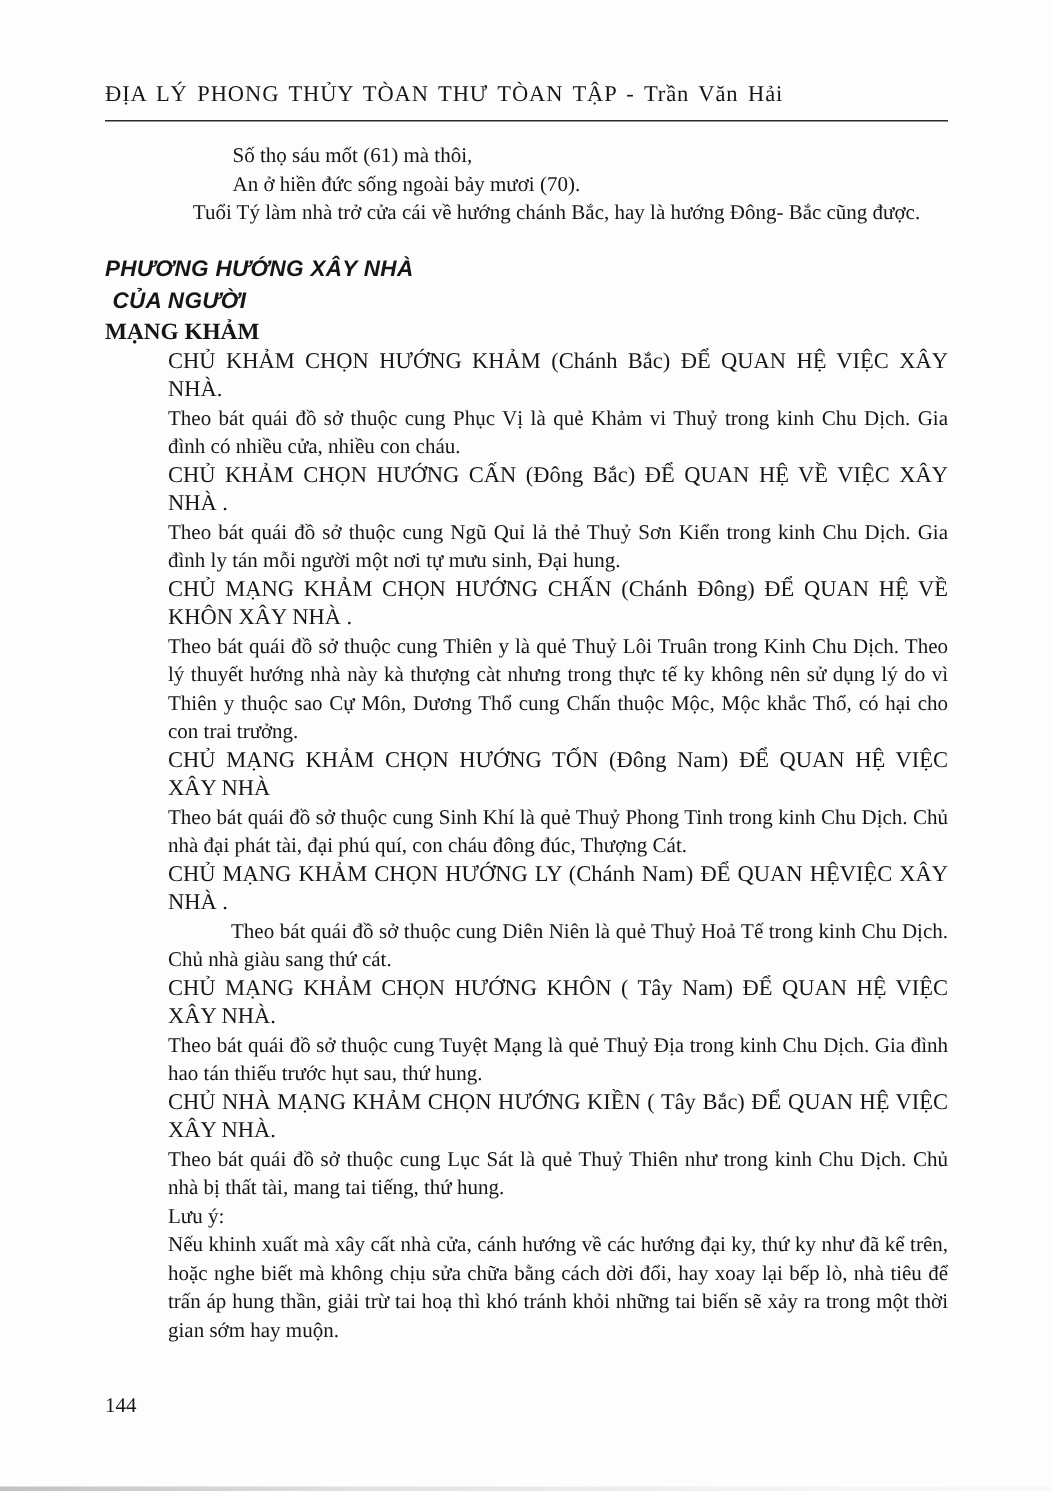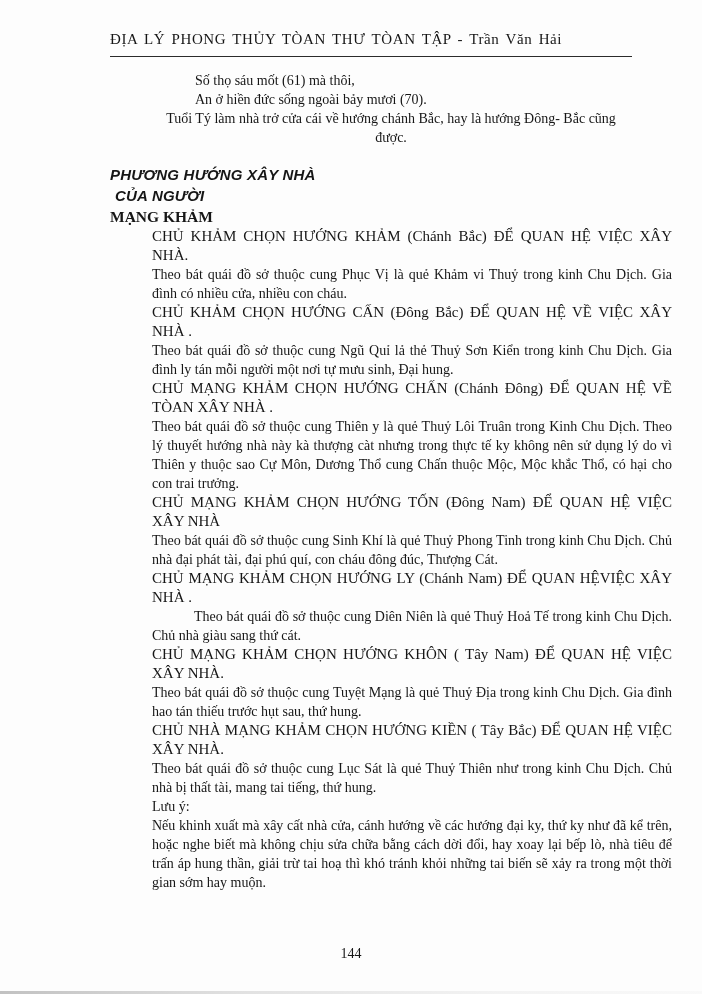--- a/index.html
+++ b/index.html
@@ -10,21 +10,22 @@
     width: 702px;
     height: 994px;
     background: #fdfdfd;
     overflow: hidden;
     color: #161616;
     font-family: "Liberation Serif", serif;
     box-sizing: border-box;
   }
 
   .page-inner {
-    padding: 30px 70px 0 110px;
+    padding: 30px 70px 0 70px;
+    margin-top: 24px;
   }
 
   
   .header-title {
     font-size: 15px;
     line-height: 18px;
     letter-spacing: 0.6px;
     word-spacing: 2px;
     white-space: nowrap;
   }
@@ -86,22 +87,21 @@
   .pline {
     text-align: justify;
   }
   .pline.first-indent { text-indent: 42px; }
 
   
   .footer {
     position: absolute;
     left: 70px;
     width: 562px;
-    bottom: 32px;
-    text-align: center;
+    bottom: 48px;
     font-size: 14px;
   }
 
   
   .scan-edge {
     position: absolute;
     left: 0; right: 0; bottom: 0;
     height: 3px;
     background: linear-gradient(to right, #a8a8a8, #d6d6d6 35%, #eeeeee 70%, #f7f7f7);
     opacity: 0.7;
@@ -140,21 +140,21 @@
       <div class="pline">Theo bát quái đồ sở thuộc cung Phục Vị là quẻ Khảm vi Thuỷ trong kinh Chu Dịch. Gia đình có nhiều cửa, nhiều con cháu.</div>
 
       <div class="h-block">
         <div class="hline">CHỦ KHẢM CHỌN HƯỚNG CẤN (Đông Bắc) ĐỂ QUAN HỆ VỀ VIỆC XÂY</div>
         <div class="hline hline-last">NHÀ .</div>
       </div>
       <div class="pline">Theo bát quái đồ sở thuộc cung Ngũ Quỉ lả thẻ Thuỷ Sơn Kiển trong kinh Chu Dịch. Gia đình ly tán mỗi người một nơi tự mưu sinh, Đại hung.</div>
 
       <div class="h-block">
         <div class="hline">CHỦ MẠNG KHẢM CHỌN HƯỚNG CHẤN (Chánh Đông) ĐỂ QUAN HỆ VỀ</div>
-        <div class="hline hline-last">TÒAN XÂY NHÀ .</div>
+        <div class="hline hline-last">KHÔN XÂY NHÀ .</div>
       </div>
       <div class="pline">Theo bát quái đồ sở thuộc cung Thiên y là quẻ Thuỷ Lôi Truân trong Kinh Chu Dịch. Theo lý thuyết hướng nhà này kà thượng càt nhưng trong thực tế ky không nên sử dụng lý do vì Thiên y thuộc sao Cự Môn, Dương Thổ cung Chấn thuộc Mộc, Mộc khắc Thổ, có hại cho con trai trưởng.</div>
 
       <div class="h-block">
         <div class="hline">CHỦ MẠNG KHẢM CHỌN HƯỚNG TỐN (Đông Nam) ĐỂ QUAN HỆ VIỆC</div>
         <div class="hline hline-last">XÂY NHÀ</div>
       </div>
       <div class="pline">Theo bát quái đồ sở thuộc cung Sinh Khí là quẻ Thuỷ Phong Tinh trong kinh Chu Dịch. Chủ nhà đại phát tài, đại phú quí, con cháu đông đúc, Thượng Cát.</div>
 
       <div class="h-block">

